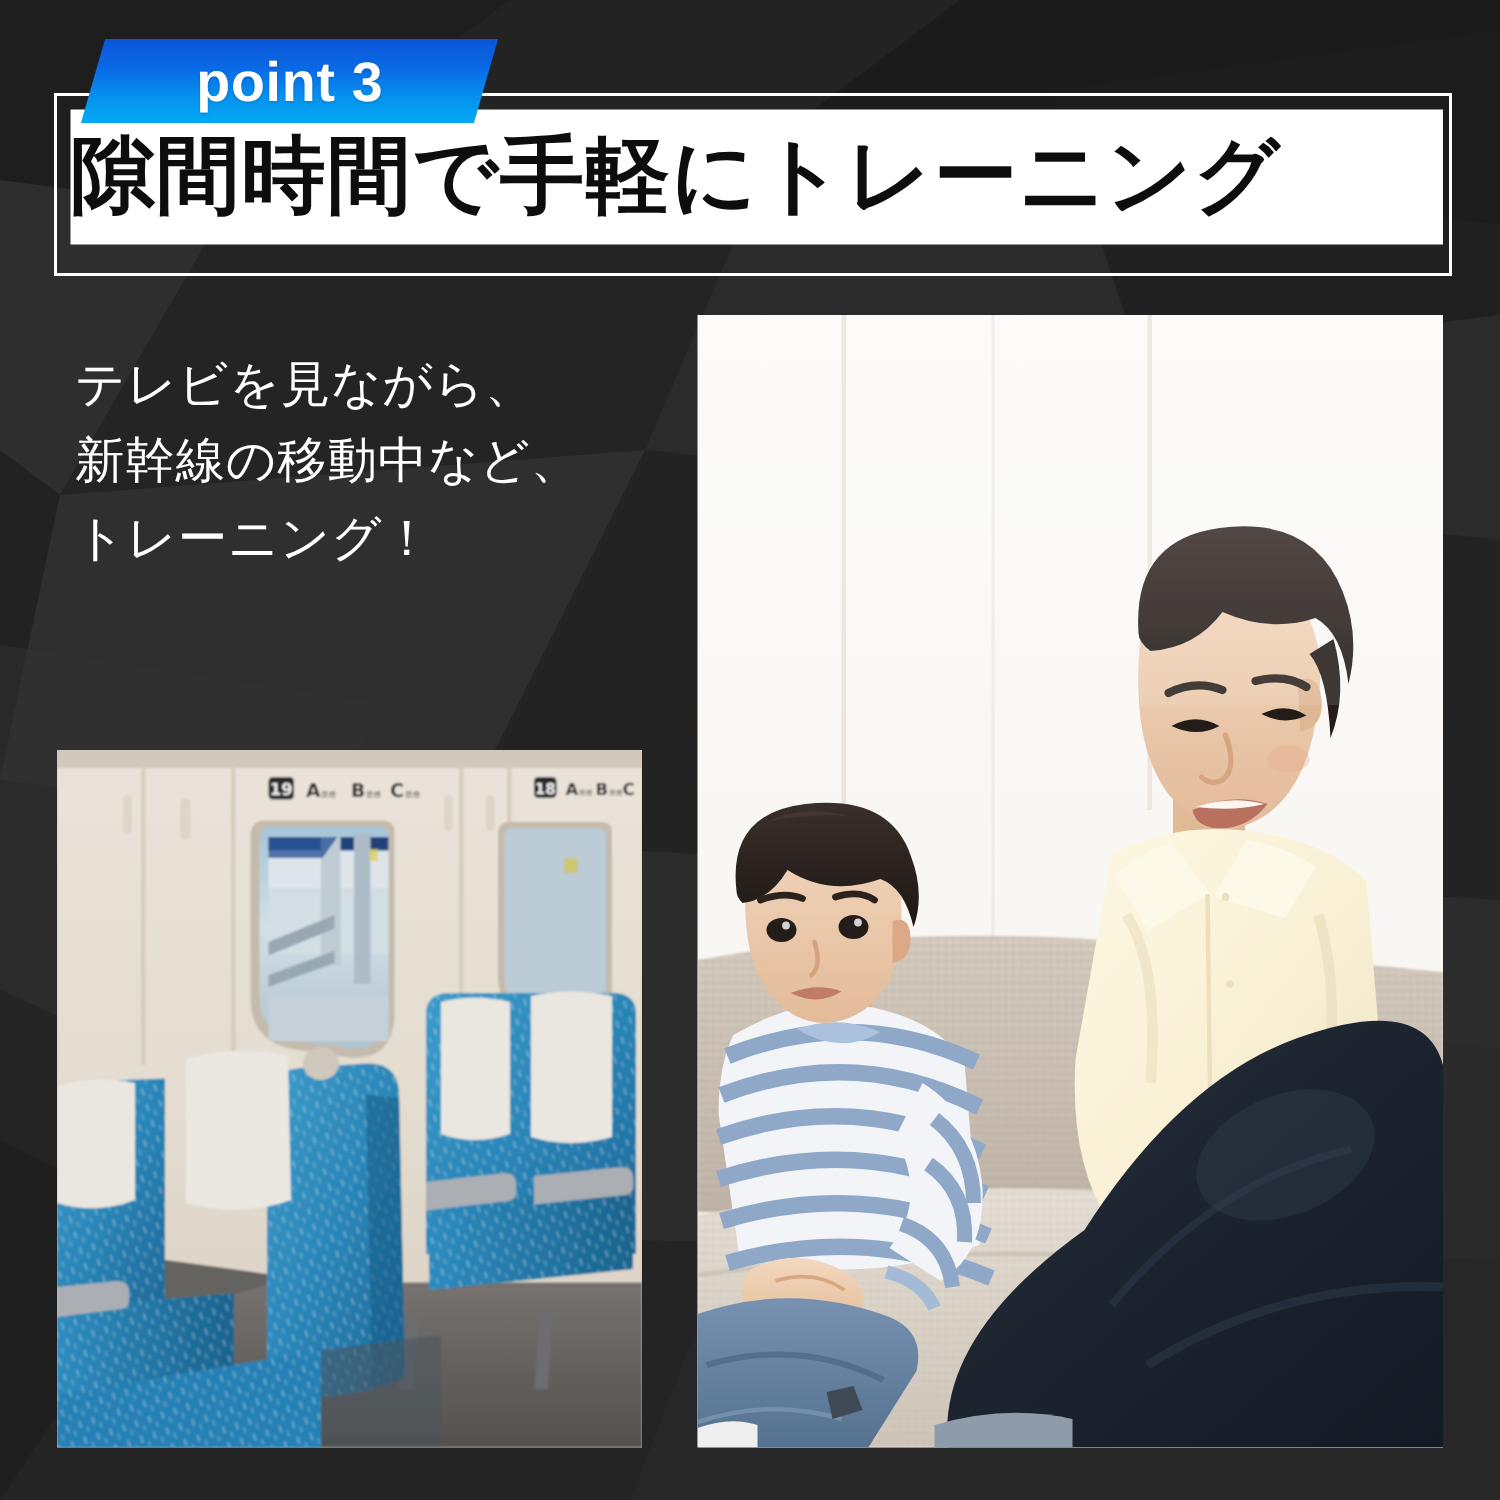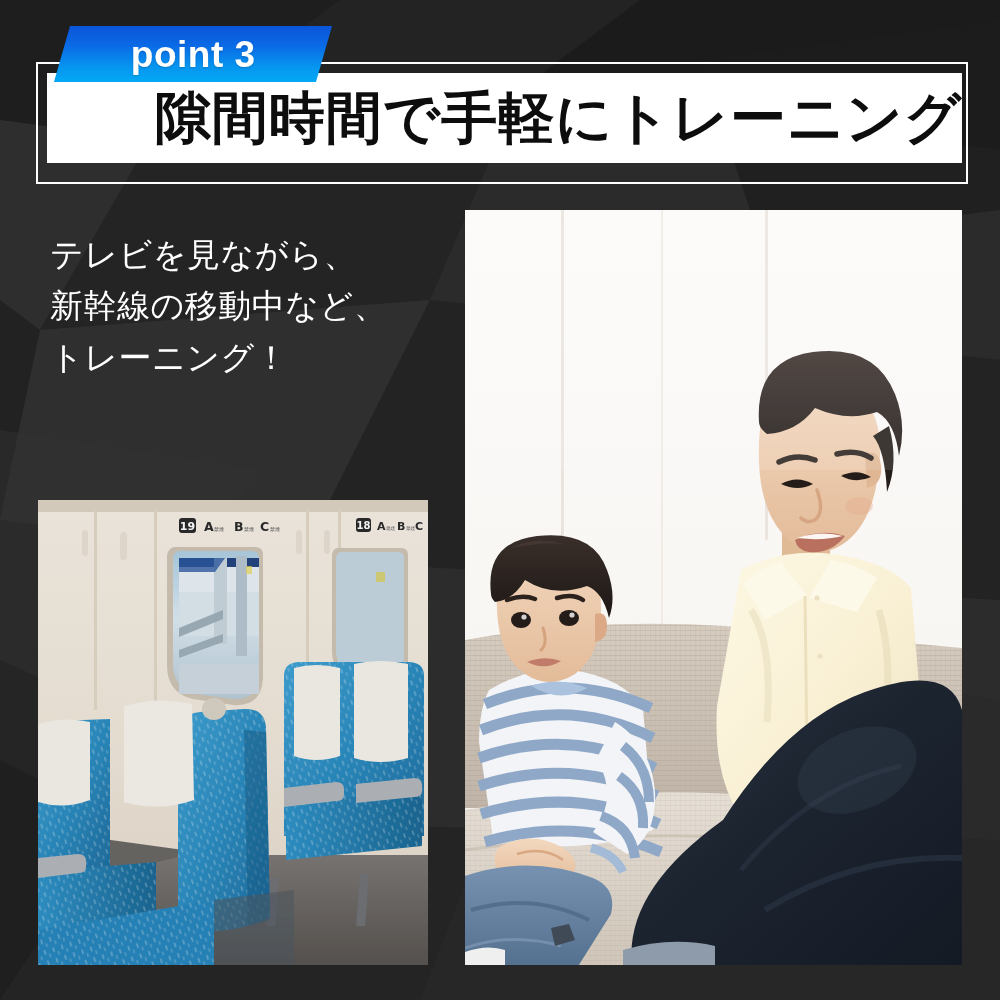--- a/index.html
+++ b/index.html
@@ -42,21 +42,21 @@
     width:932px; height:122px;
     border:2px solid #ffffff;
     z-index:3;
   }
   #title-box {
     position:absolute;
     left:47px; top:73px;
     width:915px; height:90px;
     background:#ffffff;
     z-index:4;
-    display:flex; align-items:center; justify-content:flex-end;
+    display:flex; align-items:center; justify-content:flex-start;
   }
   #title-text {
     color:#0d0d0d;
     font-size:56px;
     font-weight:bold;
     letter-spacing:1px;
     line-height:1;
     white-space:nowrap;
     font-family:"DejaVu Sans","Liberation Sans",sans-serif;
   }
@@ -64,21 +64,21 @@
   
   #body-copy {
     position:absolute;
     left:50px; top:232px;
     width:400px;
     z-index:5;
     color:#ffffff;
     font-size:33px;
     line-height:1.56;
     letter-spacing:0.5px;
-    font-family:Liberation Mono, monospace;
+    font-family:Liberation Serif, serif;
   }
   #body-copy .ln { display:block; white-space:nowrap; }
 
   
   .photo {
     position:absolute;
     overflow:hidden;
     z-index:5;
     background:#cfcfcf;
   }

